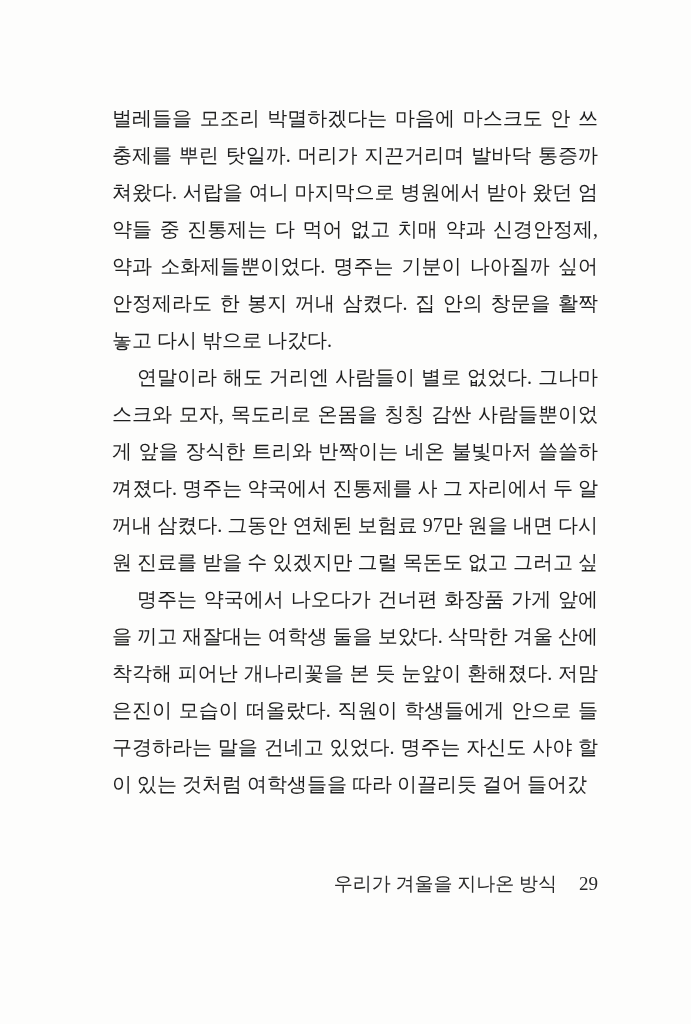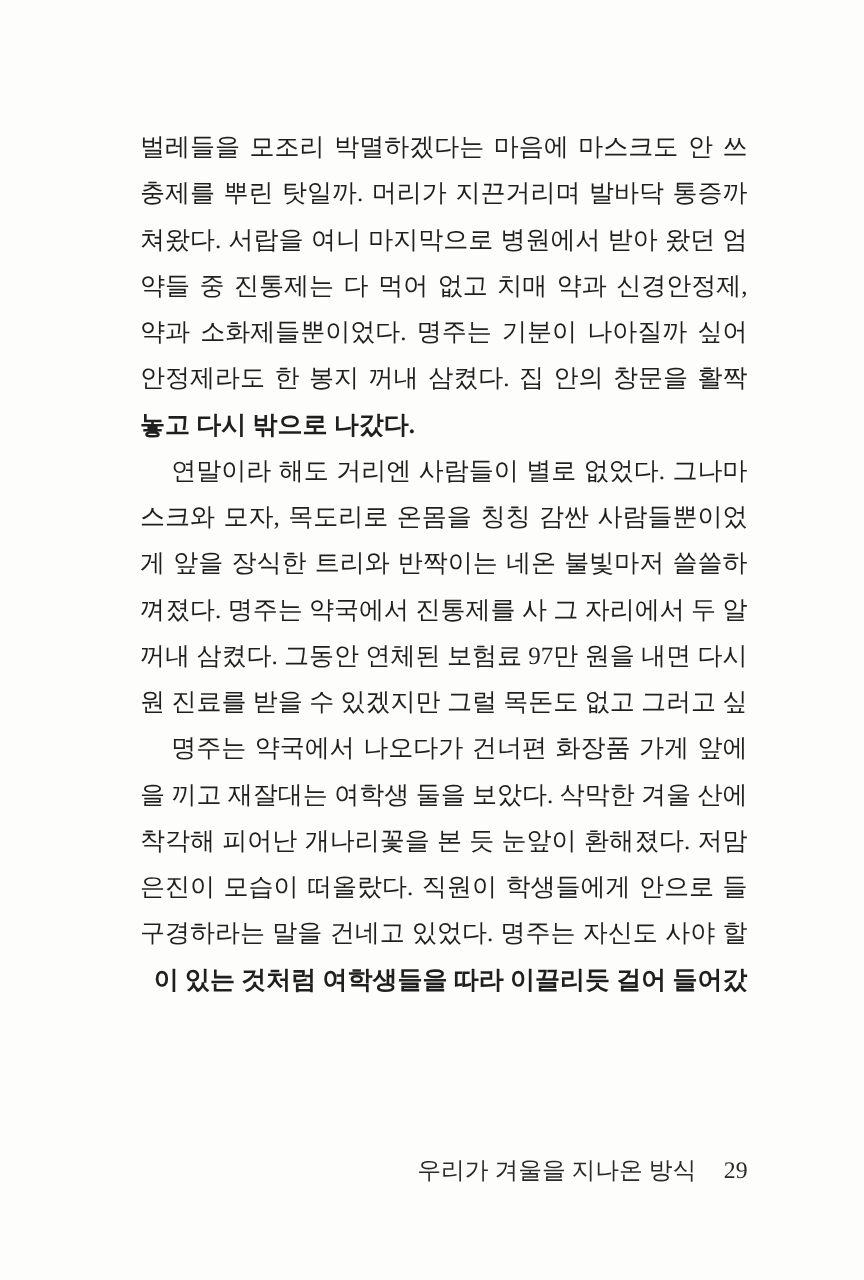--- a/index.html
+++ b/index.html
@@ -26,31 +26,30 @@
   }
   .line {
     height: 37px;
     line-height: 37px;
     overflow: hidden;
     text-align: justify;
     text-align-last: justify;
     white-space: pre-wrap;
   }
   .line.last {
-    text-align: right;
+    text-align: left;
     text-align-last: left;
-    font-weight: bold;
   }
   .line.indent {
     padding-left: 25px;
   }
   .footer {
     position: absolute;
     left: 112px;
-    top: 924px;
+    top: 871px;
     width: 486px;
     text-align: right;
     font-size: 19px;
     line-height: 26px;
     color: #2a2a2a;
   }
   .footer .page-number {
     display: inline-block;
     margin-left: 22px;
   }

